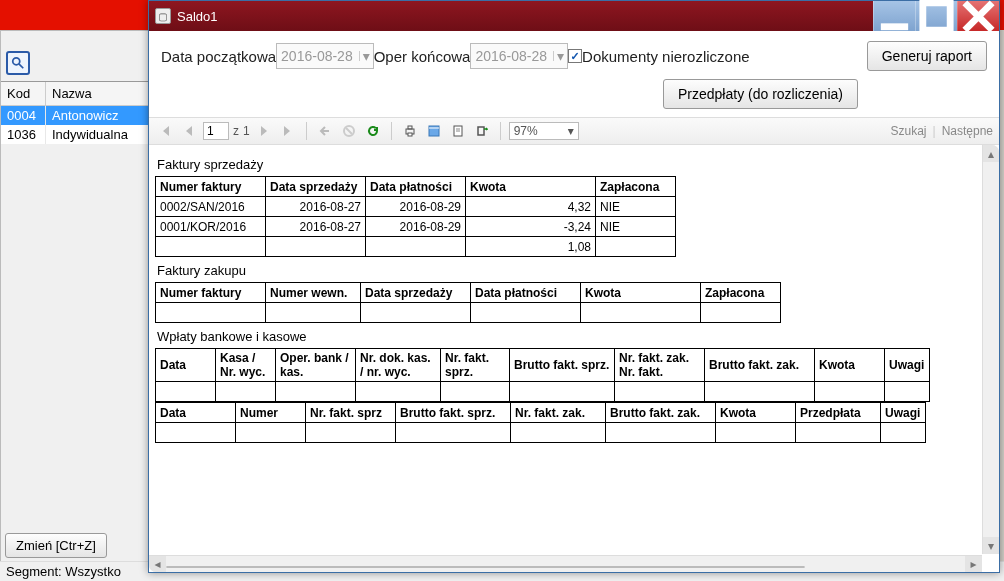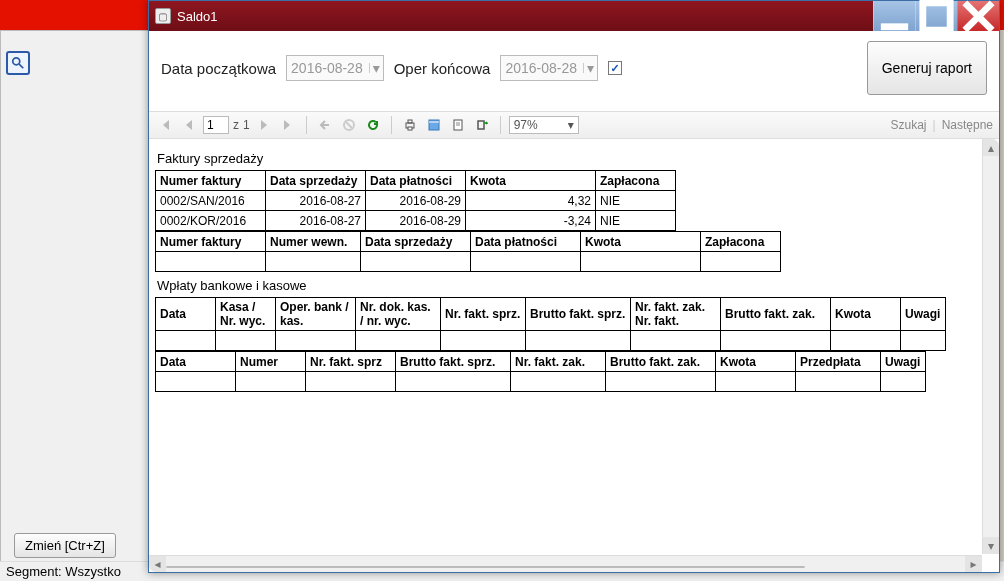--- a/index.html
+++ b/index.html
@@ -54,21 +54,21 @@
     font-size: 13px;
   }
   .lg-col-kod { width: 45px; }
   .lg-col-naz { flex: 1; }
   .lg-row { display: flex; font-size: 13px; }
   .lg-row div { padding: 2px 6px; border-right: 1px solid #e8e8e8; }
   .lg-sel { background: #3399ff; color: #fff; }
   .left-bottom {
     position: absolute;
     bottom: 22px;
-    left: 13px;
+    left: 4px;
   }
   .btn {
     background: linear-gradient(#fdfdfd, #e5e5e5);
     border: 1px solid #999;
     border-radius: 3px;
     padding: 4px 10px;
     font-family: inherit;
     font-size: 13px;
   }
   .status-bar {
@@ -131,21 +131,20 @@
     flex: 1;
     background: #fff;
     display: flex;
     flex-direction: column;
     overflow: hidden;
   }
   .param-row {
     padding: 10px 12px 6px;
     display: flex;
     align-items: center;
-    gap: 10px;
     font-size: 15px;
   }
   .label { color: #222; }
   .datepick {
     display: inline-flex;
     align-items: center;
     border: 1px solid #bbb;
     background: #fafafa;
     padding: 2px 4px;
     color: #999;
@@ -156,21 +155,21 @@
     width:10px;height:10px;margin-left:6px;
     border-left:1px solid #ccc;padding-left:4px;
     display:flex;align-items:center;justify-content:center;
   }
   .cbx {
     width:14px;height:14px;border:1px solid #777;background:#fff;
     display:inline-flex;align-items:center;justify-content:center;
     font-size:11px;color:#1558b0;font-weight:bold;
   }
   .btn-big {
-    padding: 18px 14px;
+    padding: 6px 14px;
     font-size: 14px;
   }
   .second-row {
     padding: 2px 12px 8px;
     display:flex; justify-content:flex-start;
     gap: 12px;
   }
   .second-row .spacer { width: 490px; }
 
   .viewer-toolbar {
@@ -248,20 +247,34 @@
 
 <div class="bg-red"></div>
 
 <div class="left-panel">
   <div class="left-toolbar">
     <div class="search-ico-btn">
       <svg width="14" height="14" viewBox="0 0 16 16">
           <circle cx="6" cy="6" r="4" fill="none" stroke="#2a5aa8" stroke-width="2"></circle>
           <line x1="9" y1="9" x2="14" y2="14" stroke="#2a5aa8" stroke-width="2"></line>
         </svg>
+    </div>
+  </div>
+  <div class="left-grid">
+    <div class="lg-head">
+      <div class="lg-col-kod">Kod</div>
+      <div class="lg-col-naz">Nazwa</div>
+    </div>
+    <div class="lg-row lg-sel">
+      <div class="lg-col-kod">0004</div>
+      <div class="lg-col-naz">Antonowicz</div>
+    </div>
+    <div class="lg-row" style="background:#fff;">
+      <div class="lg-col-kod">1036</div>
+      <div class="lg-col-naz">Indywidualna</div>
     </div>
   </div>
   <div class="left-bottom">
     <button class="btn">Zmień [Ctr+Z]</button>
   </div>
 </div>
 
 <div class="status-bar">Segment: Wszystko</div>
 
 <div class="win">
@@ -295,25 +308,27 @@
       <span class="datepick">
         <span>2016-08-28</span>
         <span class="dd-arrow">▾</span>
       </span>
       <span class="label">Oper końcowa</span>
       <span class="datepick">
         <span>2016-08-28</span>
         <span class="dd-arrow">▾</span>
       </span>
       <span class="cbx">✓</span>
+      <span class="label">Dokumenty nierozliczone</span>
       <span style="flex:1"></span>
       <button class="btn btn-big">Generuj raport</button>
     </div>
     <div class="second-row">
       <span class="spacer"></span>
+      <button class="btn btn-big">Przedpłaty (do rozliczenia)</button>
     </div>
 
     <div class="viewer-toolbar">
       <div class="vt-btn disabled">
           <svg viewBox="0 0 12 12" fill="currentColor">
             <path d="M2 1v10M10 1L4 6l6 5z"></path>
           </svg>
         </div>
       <div class="vt-btn disabled">
           <svg viewBox="0 0 12 12" fill="currentColor">
@@ -402,29 +417,37 @@
           <th style="width:80px">Zapłacona</th>
         </tr>
         <tr>
           <td>0002/SAN/2016</td>
           <td class="ra-r">2016-08-27</td>
           <td class="ra-r">2016-08-29</td>
           <td class="ra-r">4,32</td>
           <td>NIE</td>
         </tr>
         <tr>
-          <td>0002/KOR/2016</td>
+          <td>0001/KOR/2016</td>
           <td class="ra-r">2016-08-27</td>
           <td class="ra-r">2016-08-29</td>
           <td class="ra-r">-3,24</td>
           <td>NIE</td>
         </tr>
+        <tr>
+          <td></td>
+              <td></td>
+              <td></td>
+          <td class="ra-r">1,08</td>
+          <td></td>
+        </tr>
       </tbody>
         </table>
 
+      <div class="rep-section-title">Faktury zakupu</div>
       <table class="rep">
         <tbody>
             <tr>
           <th style="width:110px">Numer faktury</th>
           <th style="width:95px">Numer wewn.</th>
           <th style="width:110px">Data sprzedaży</th>
           <th style="width:110px">Data płatności</th>
           <th style="width:120px" class="ra-r">Kwota</th>
           <th style="width:80px">Zapłacona</th>
         </tr>
@@ -440,21 +463,21 @@
         </table>
 
       <div class="rep-section-title">Wpłaty bankowe i kasowe</div>
       <table class="rep">
         <tbody>
             <tr>
           <th style="width:60px">Data</th>
           <th style="width:60px">Kasa / Nr. wyc.</th>
           <th style="width:80px">Oper. bank / kas.</th>
           <th style="width:85px">Nr. dok. kas. / nr. wyc.</th>
-          <th style="width:85px">Nr. fakt. sprz.</th>
+          <th style="width:69px">Nr. fakt. sprz.</th>
           <th style="width:105px" class="ra-r">Brutto fakt. sprz.</th>
           <th style="width:90px">Nr. fakt. zak. Nr. fakt.</th>
           <th style="width:110px" class="ra-r">Brutto fakt. zak.</th>
           <th style="width:70px" class="ra-r">Kwota</th>
           <th style="width:45px">Uwagi</th>
         </tr>
         <tr>
               <td></td>
               <td></td>
               <td></td>

